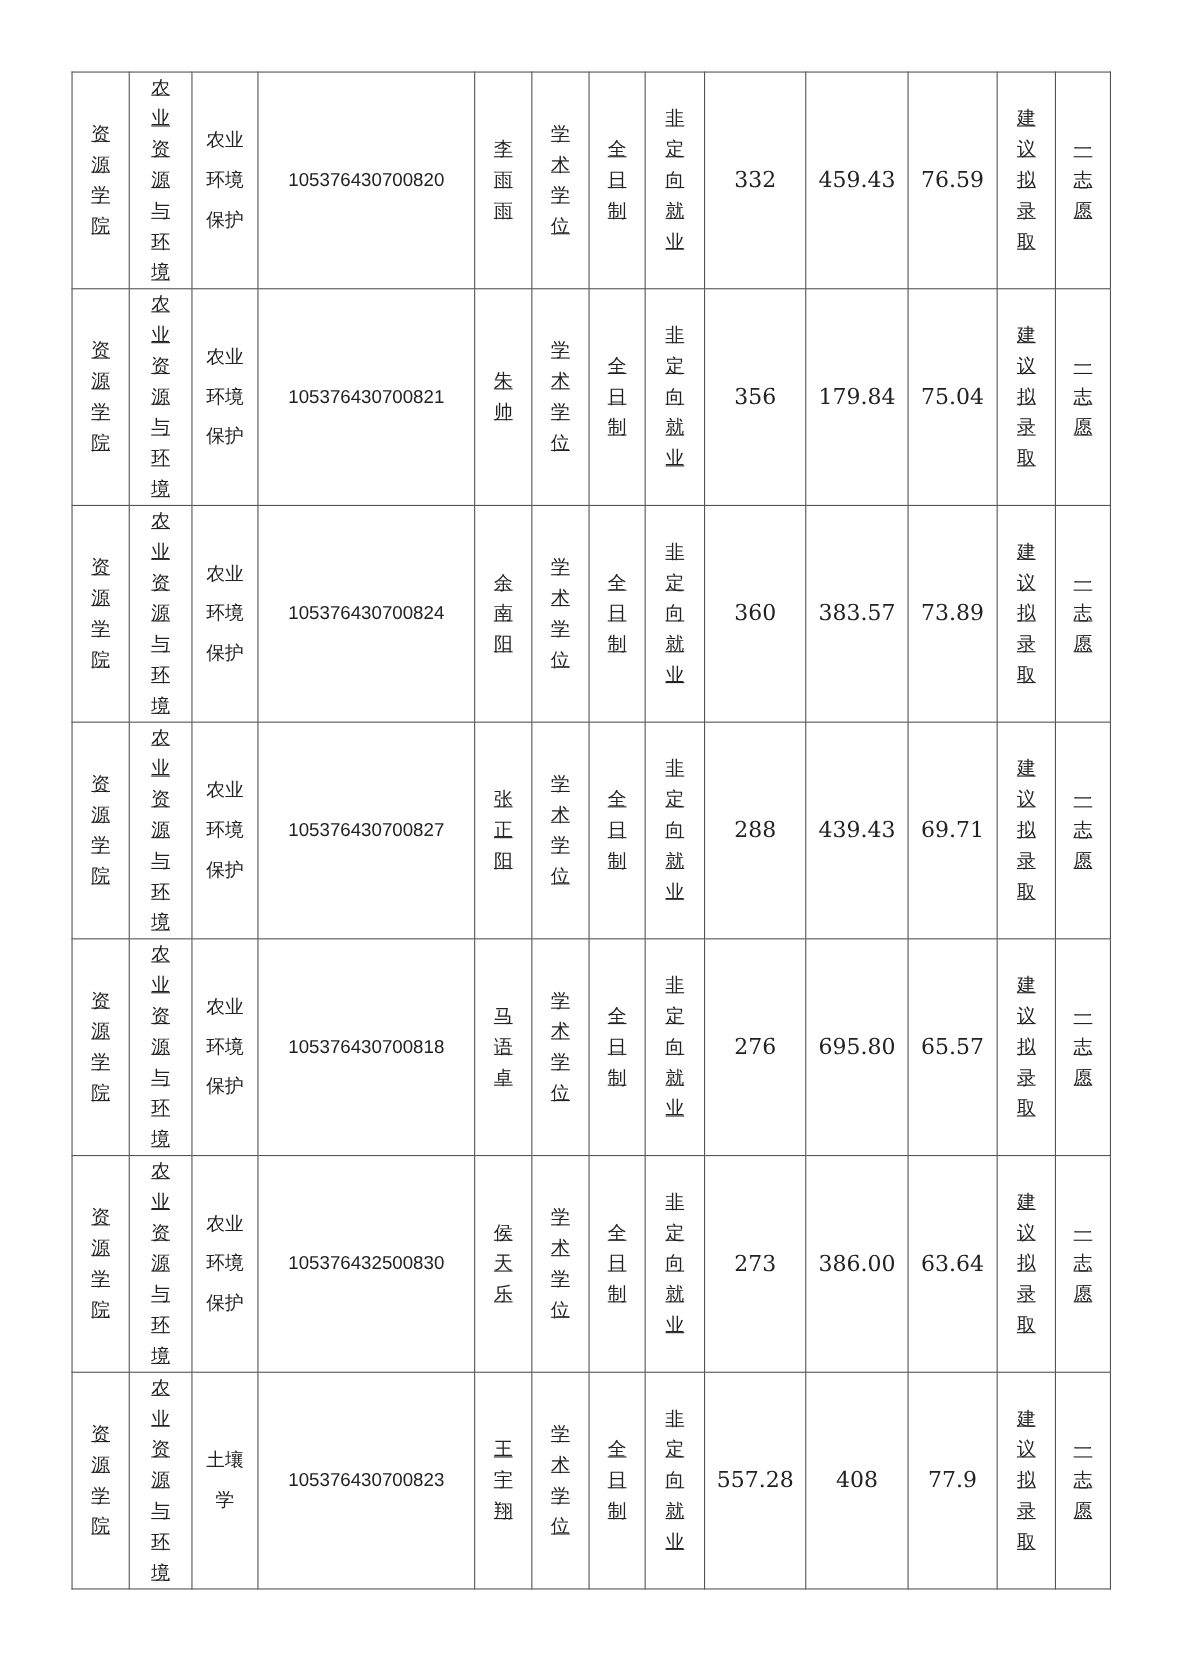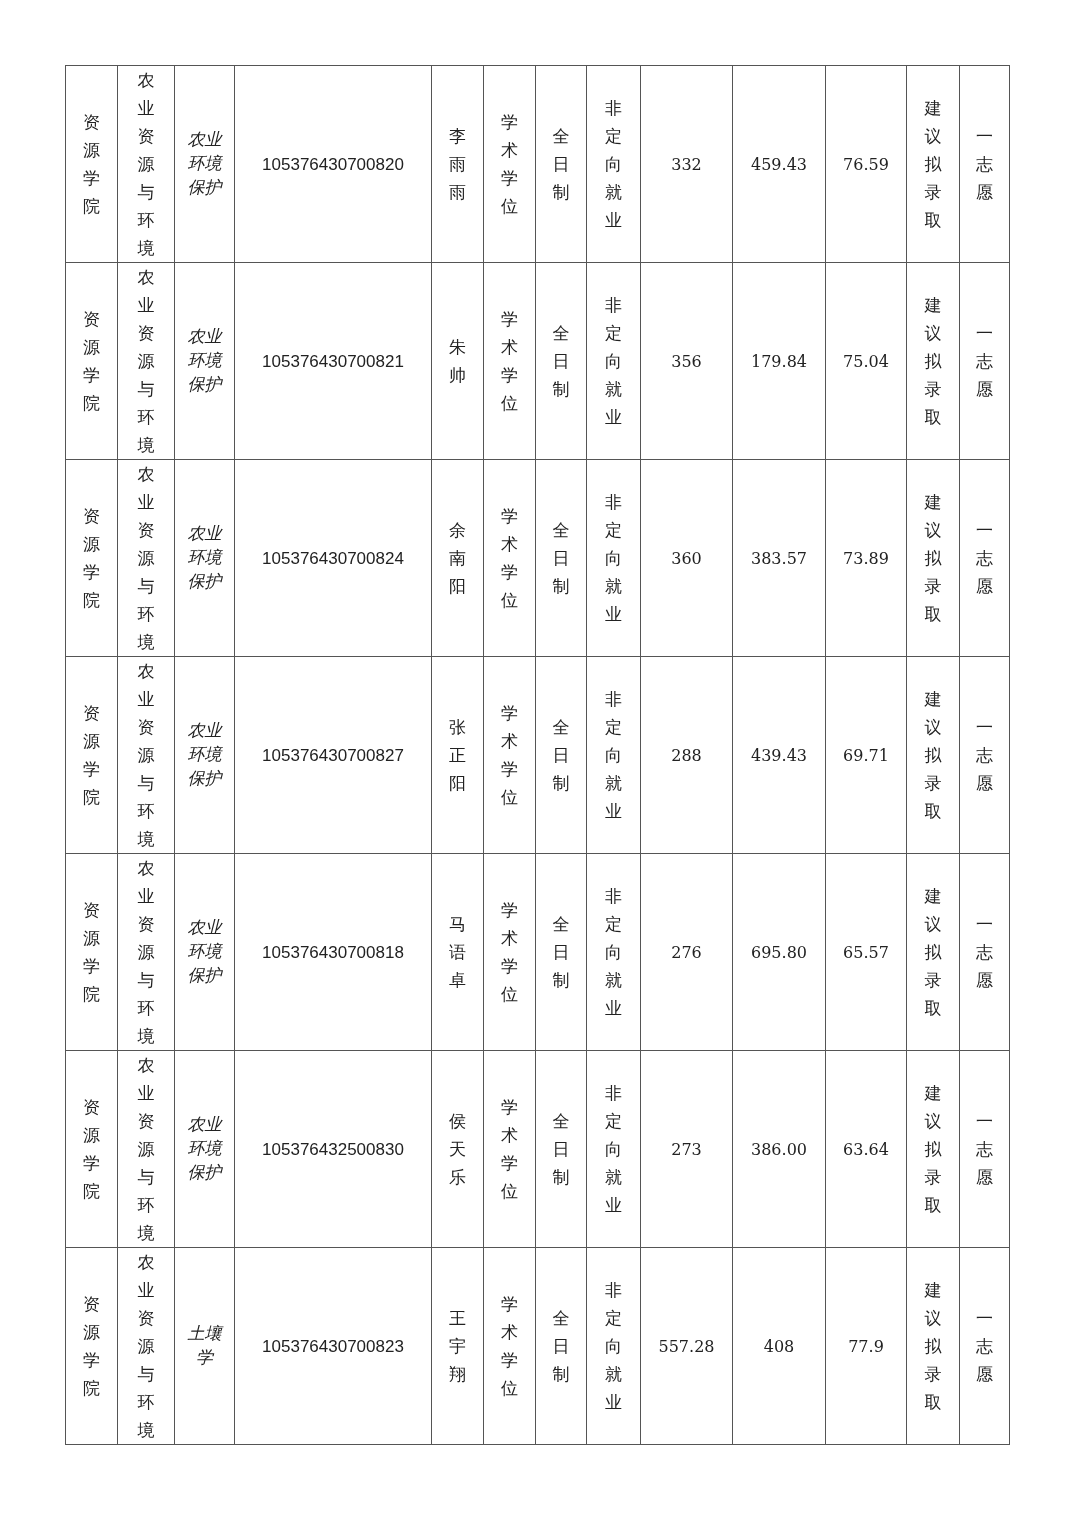--- a/index.html
+++ b/index.html
@@ -9,23 +9,23 @@
     position: absolute; left: 65px; top: 65px;
     border-collapse: collapse; table-layout: fixed;
     width: 944px;
   }
   table.adm td {
     border: 1.5px solid #555;
     height: 196px; padding: 0;
     text-align: center; vertical-align: middle;
     font-size: 17px; line-height: 28px;
   }
-  .v { display: inline-block; width: 1.1em; word-break: break-all; white-space: normal; line-height: 28px; }
-  .h2 { display: inline-block; width: 2.2em; word-break: break-all; line-height: 24px; font-style: italic; }
-  .num { font-family: "DejaVu Serif", "Liberation Serif", serif; font-size: 16px; letter-spacing: 0; }
+  .v { display: inline-block; width: 1.1em; word-break: break-all; white-space: normal; line-height: 28px; text-decoration: underline; }
+  .h2 { display: inline-block; width: 2.2em; word-break: break-all; line-height: 36px; }
+  .num { font-family: "DejaVu Serif", "Liberation Serif", serif; font-size: 20px; letter-spacing: 0; }
   .id { font-family: Liberation Sans, sans-serif; font-size: 17px; }
 </style>
 </head>
 <body>
 
 <table class="adm">
   <colgroup>
     <col style="width:52px">
       <col style="width:57px">
       <col style="width:60px">

